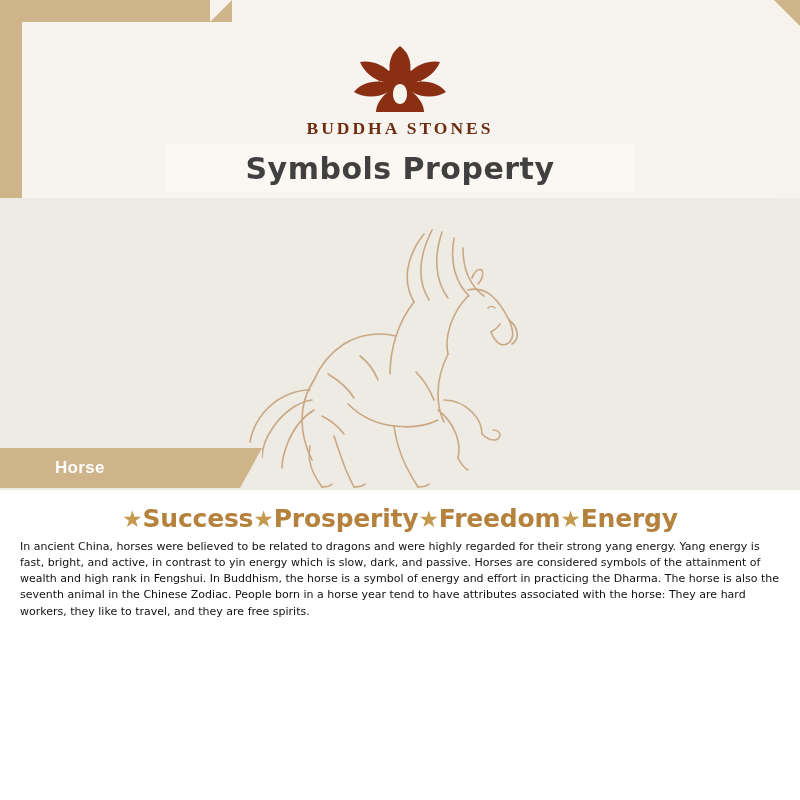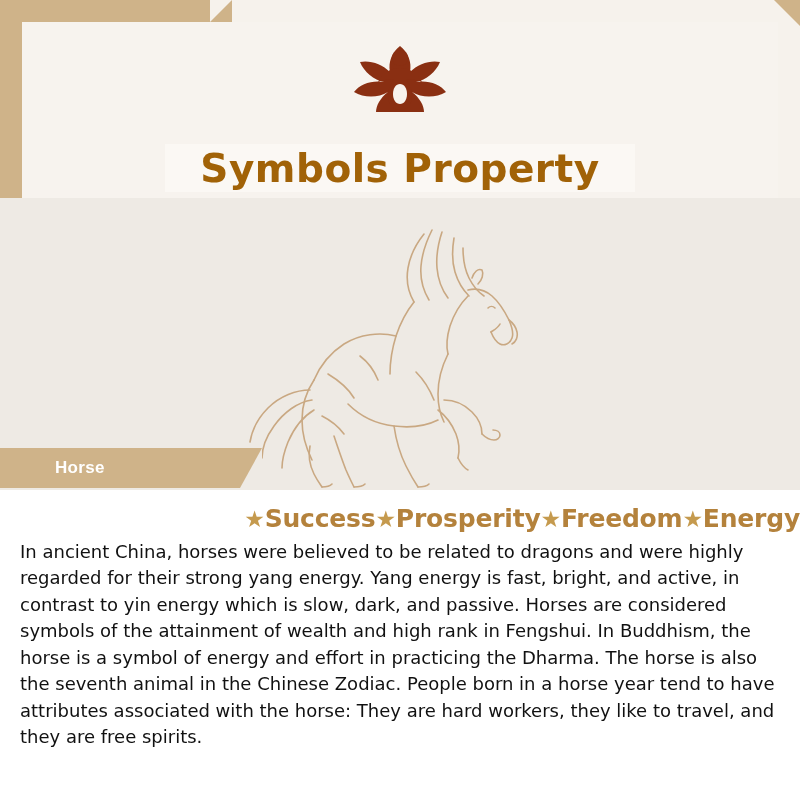--- a/index.html
+++ b/index.html
@@ -87,23 +87,23 @@
     left: 165px;
     top: 144px;
     width: 470px;
     height: 48px;
     background: #fbf8f4;
     display: flex;
     align-items: center;
     justify-content: center;
   }
   .title-bar .title {
-    font-size: 39px;
+    font-size: 30px;
     font-weight: bold;
-    color: #a16207;
+    color: #404040;
     letter-spacing: 0.5px;
     font-family: "DejaVu Sans", sans-serif;
   }
 
   
   .image-panel {
     position: absolute;
     left: 0;
     top: 198px;
     width: 800px;
@@ -150,34 +150,34 @@
   .body-panel {
     position: absolute;
     left: 0;
     top: 490px;
     width: 800px;
     height: 310px;
     background: #ffffff;
   }
   .keywords {
     margin-top: 14px;
-    text-align: right;
+    text-align: center;
     font-size: 25px;
     font-weight: bold;
     color: #b4823c;
     font-family: "DejaVu Sans", sans-serif;
     letter-spacing: -0.2px;
   }
   .keywords .star {
     color: #c59a4e;
     font-size: 23px;
   }
   .paragraph {
     margin: 6px 18px 0 20px;
-    font-size: 18px;
+    font-size: 11px;
     line-height: 1.47;
     color: #111111;
     text-align: left;
     font-family: "DejaVu Sans", sans-serif;
   }
 
   
   .bottom-strip {
     position: absolute;
     left: 0; bottom: 0;
@@ -206,20 +206,21 @@
       <g fill="#8a2f12">
 
         <circle cx="80" cy="30" r="8"></circle>
 
         <path d="M80 40 C70 40 62 46 58 54 C63 52 70 50 74 52 C70 56 68 62 68 68 C68 76 73 82 80 82 C87 82 92 76 92 68 C92 62 90 56 86 52 C90 50 97 52 102 54 C98 46 90 40 80 40 Z"></path>
       </g>
       <g fill="#f7f3ee">
         <path d="M80 56 C76 56 73 60 73 66 C73 72 76 76 80 76 C84 76 87 72 87 66 C87 60 84 56 80 56 Z"></path>
       </g>
     </svg>
+    <div class="logo-text">BUDDHA STONES</div>
   </div>
 
   <div class="title-bar">
     <span class="title">Symbols Property</span>
   </div>
 
   <div class="image-panel">
     <svg class="horse-svg" viewBox="0 0 380 285">
       <g fill="none" stroke="#c9a882" stroke-width="1.6" stroke-linecap="round" stroke-linejoin="round">
 

